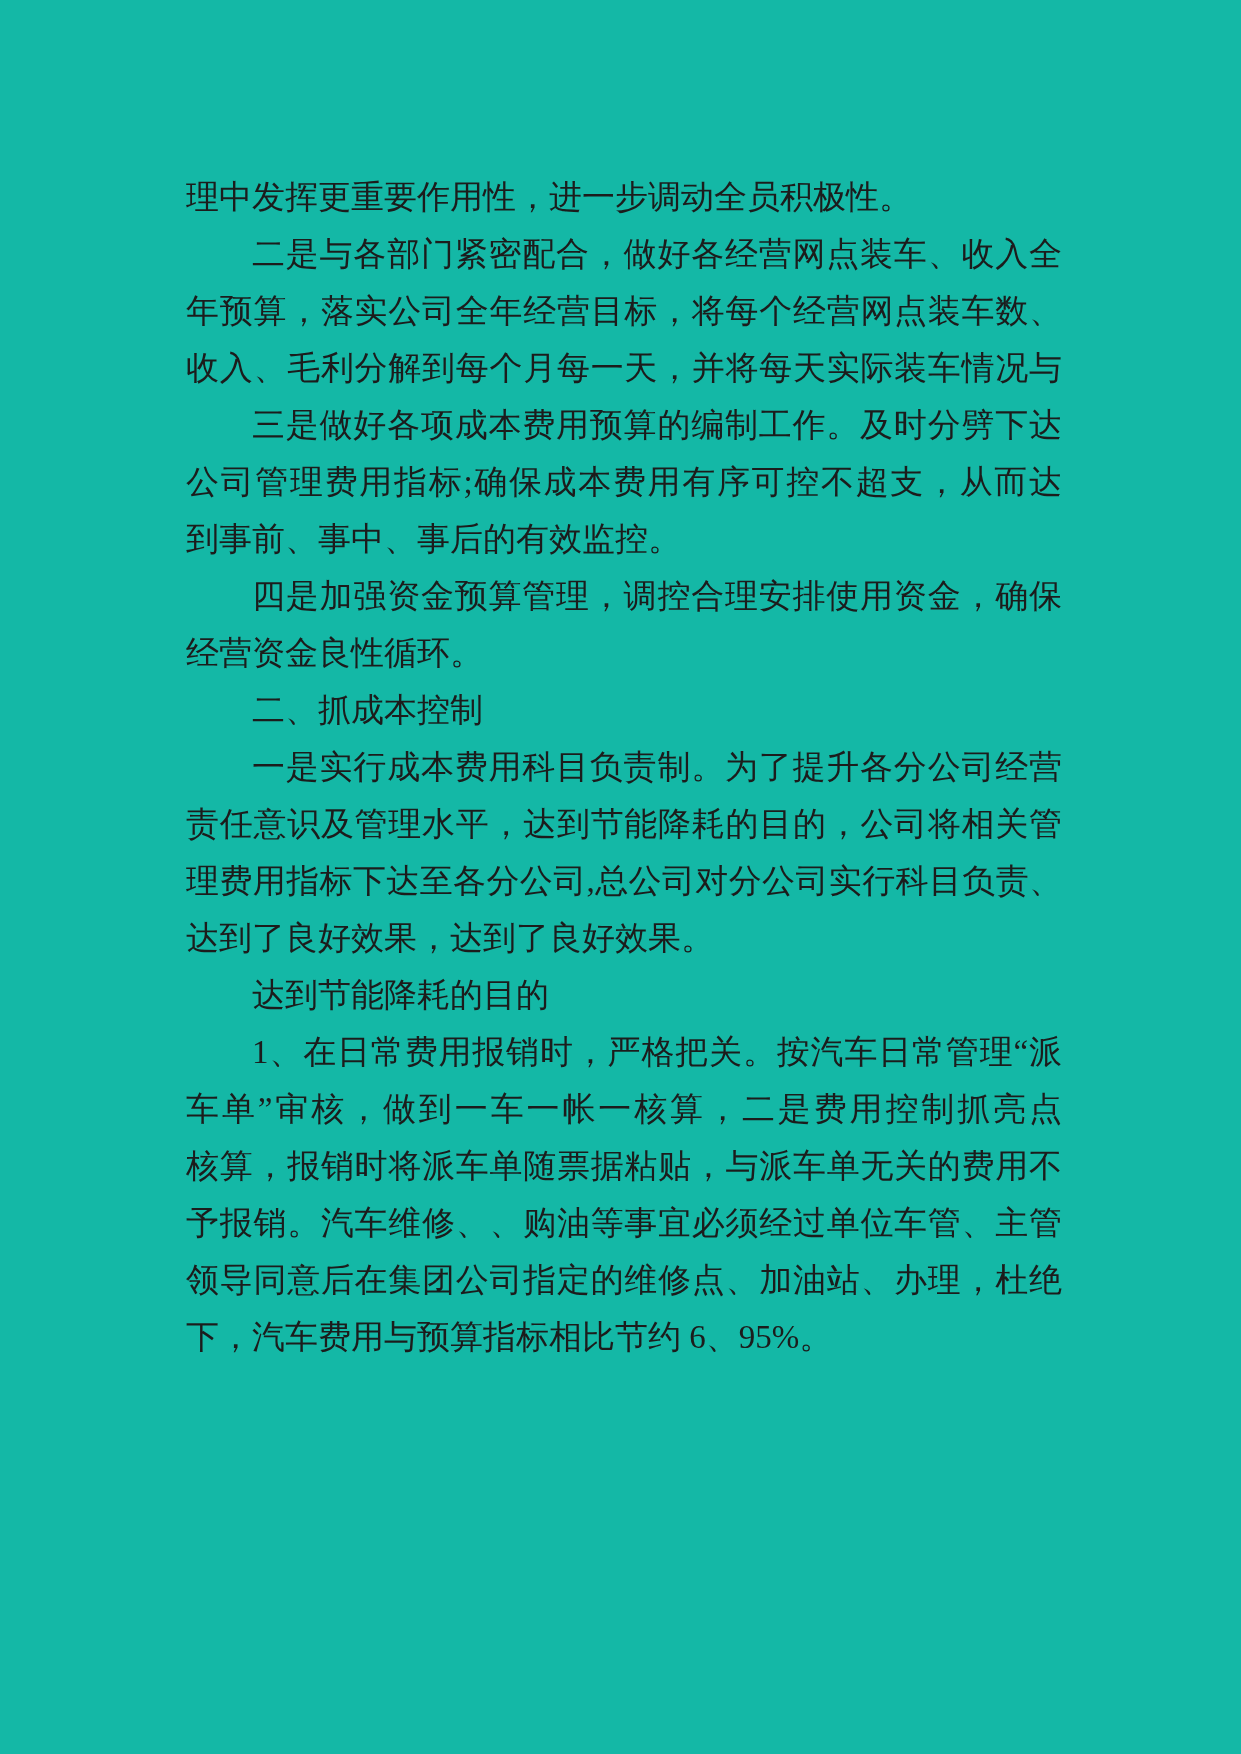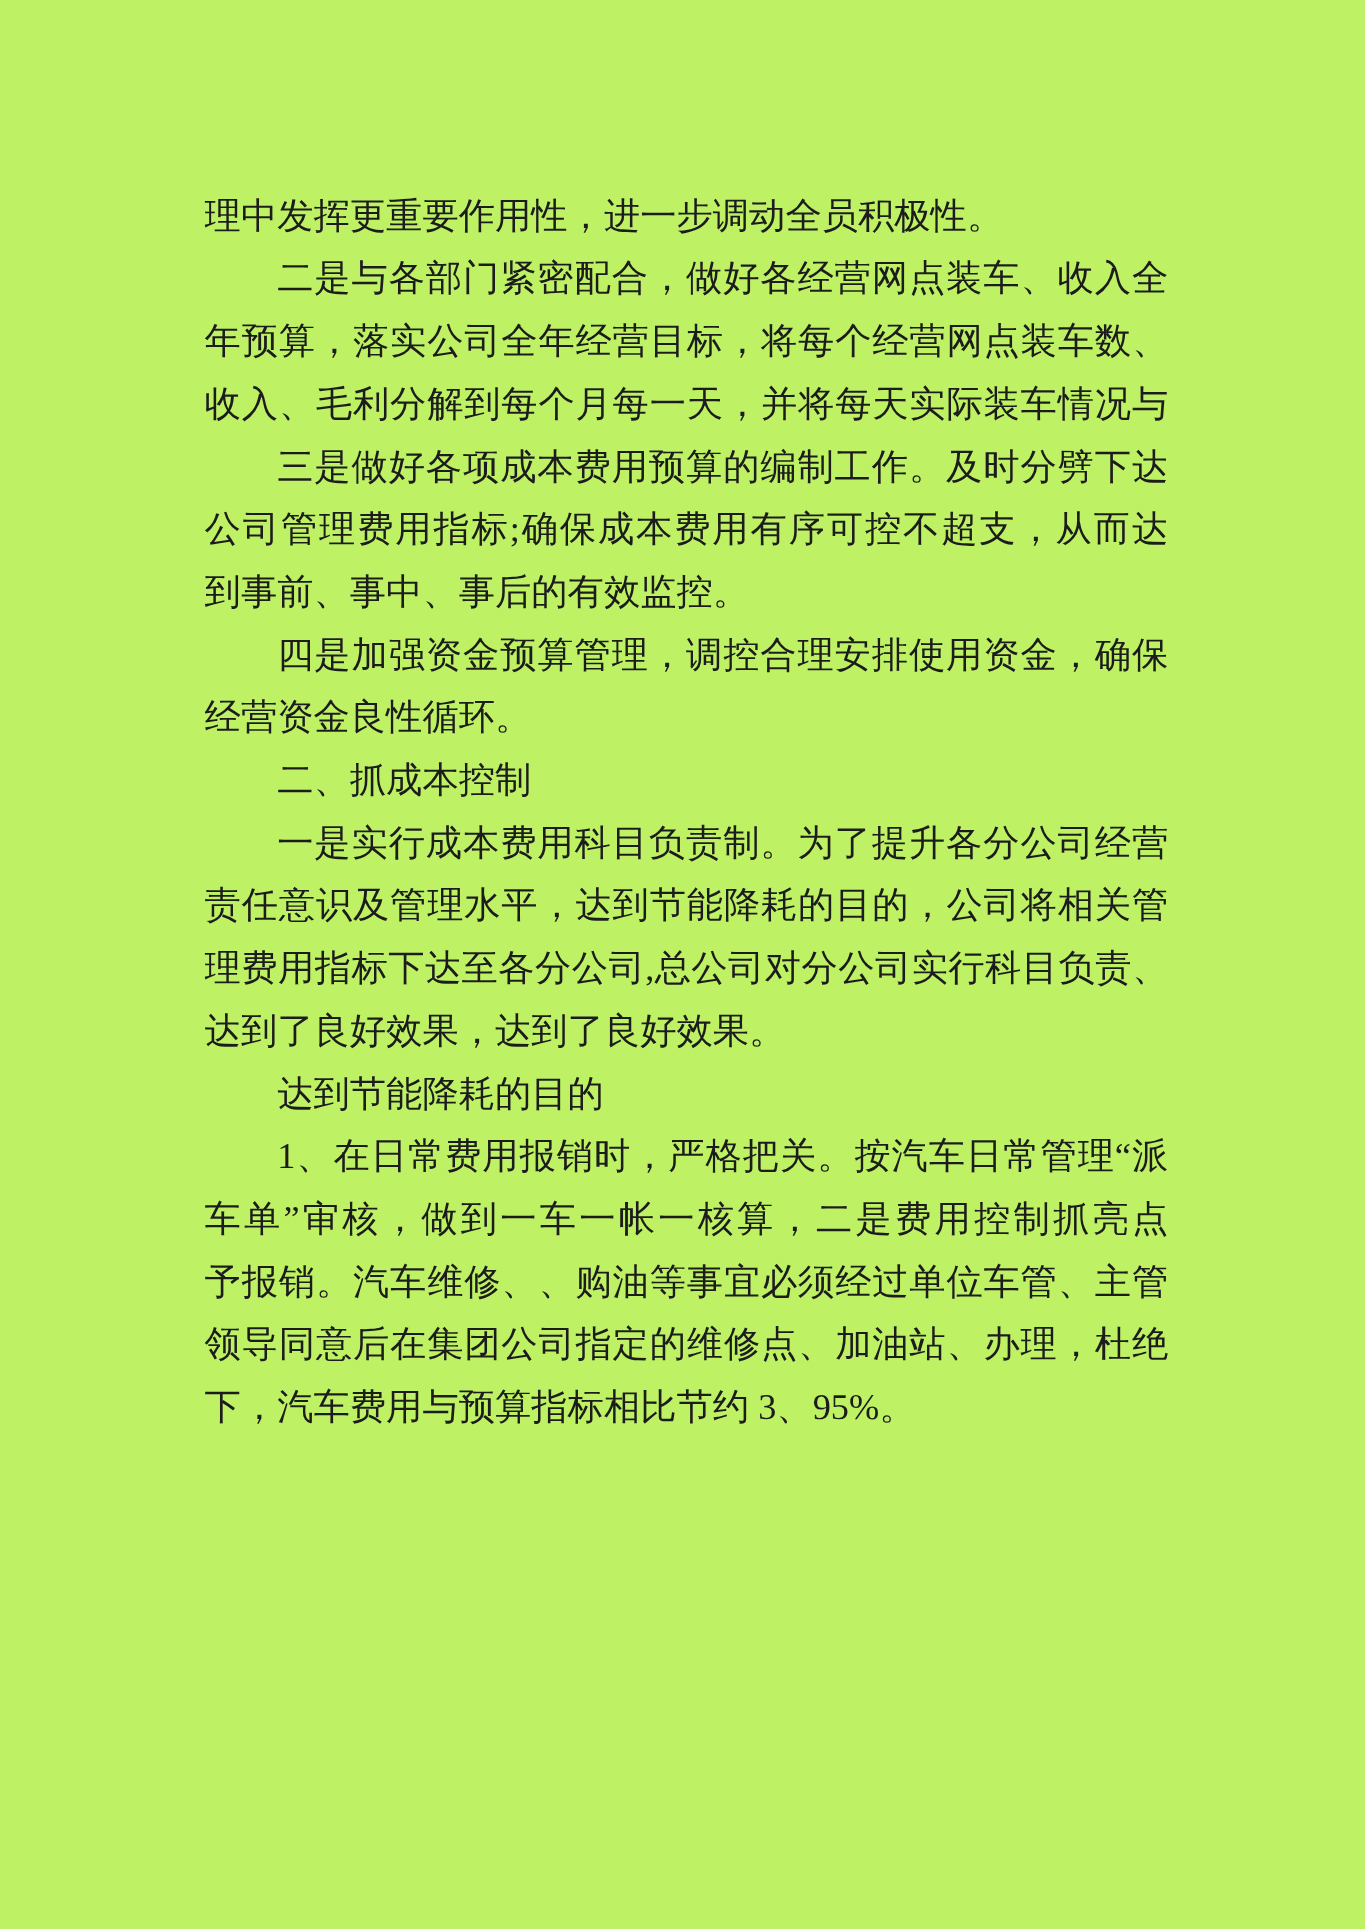--- a/index.html
+++ b/index.html
@@ -4,21 +4,21 @@
 <style>
   html, body {
     margin: 0;
     padding: 0;
     background: #ffffff;
   }
   .page {
     position: relative;
     width: 1241px;
     height: 1754px;
-    background: #bef264;
+    background: #14b8a6;
     overflow: hidden;
   }
   .text-block {
     position: absolute;
     left: 186px;
     top: 169px;
     width: 876px;
     font-family: "Liberation Serif", "DejaVu Serif", serif;
     font-size: 33px;
     line-height: 57px;
@@ -56,17 +56,18 @@
       <div class="line indent fill">四是加强资金预算管理，调控合理安排使用资金，确保</div>
       <div class="line">经营资金良性循环。</div>
       <div class="line indent">二、抓成本控制</div>
       <div class="line indent fill">一是实行成本费用科目负责制。为了提升各分公司经营</div>
       <div class="line fill">责任意识及管理水平，达到节能降耗的目的，公司将相关管</div>
       <div class="line fill">理费用指标下达至各分公司,总公司对分公司实行科目负责、</div>
       <div class="line">达到了良好效果，达到了良好效果。</div>
       <div class="line indent">达到节能降耗的目的</div>
       <div class="line indent fill">1、在日常费用报销时，严格把关。按汽车日常管理“派</div>
       <div class="line fill">车单”审核，做到一车一帐一核算，二是费用控制抓亮点</div>
+      <div class="line fill">核算，报销时将派车单随票据粘贴，与派车单无关的费用不</div>
       <div class="line fill">予报销。汽车维修、、购油等事宜必须经过单位车管、主管</div>
       <div class="line fill">领导同意后在集团公司指定的维修点、加油站、办理，杜绝</div>
-      <div class="line">下，汽车费用与预算指标相比节约 3、95%。</div>
+      <div class="line">下，汽车费用与预算指标相比节约 6、95%。</div>
     </div>
 </div>
 
 </body></html>

